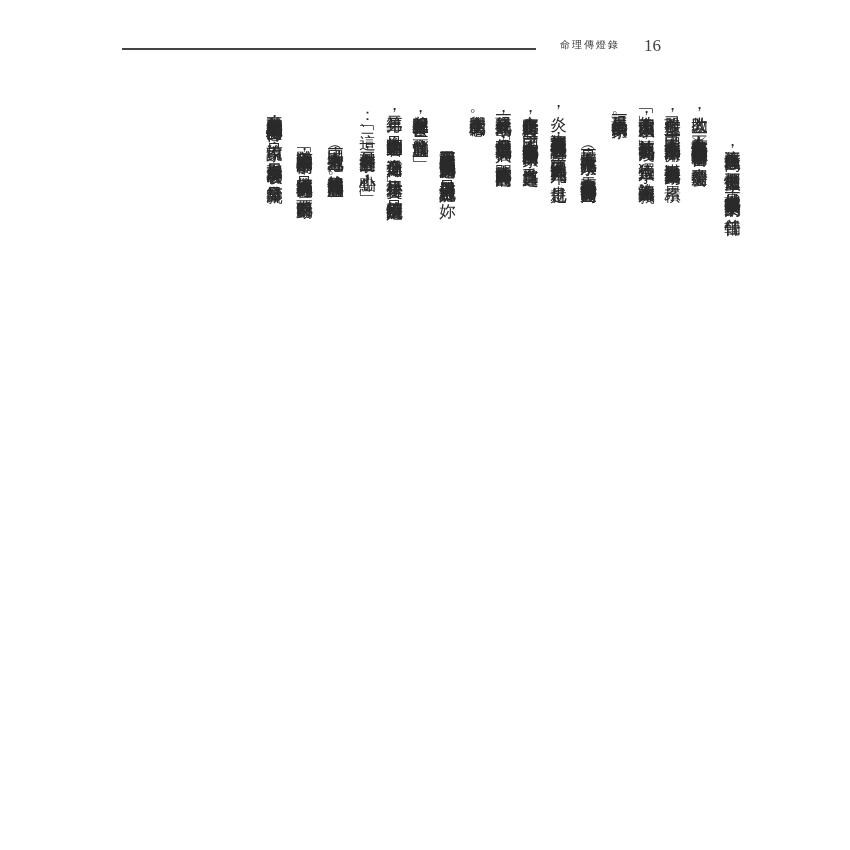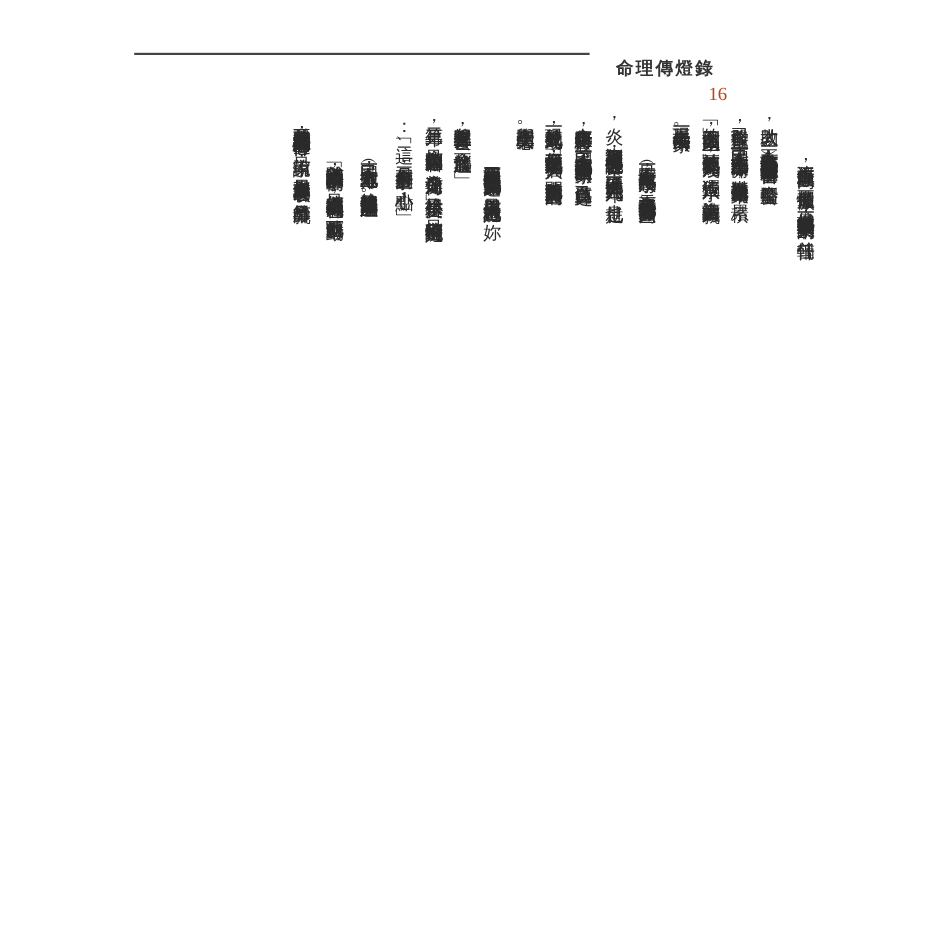--- a/index.html
+++ b/index.html
@@ -1,22 +1,22 @@
 <!DOCTYPE html>
 <html><head>
 <meta charset="utf-8">
 <style>
   html, body { margin: 0; padding: 0; background: #ffffff; }
   body { width: 850px; height: 850px; position: relative; overflow: hidden;
          font-family: "DejaVu Serif", "Liberation Serif", serif; color: #2a2a2a; }
   .header-rule { position: absolute; left: 122px; top: 48px; width: 414px; height: 2px; background: #444; }
-  .header-title { position: absolute; left: 560px; top: 52px; font-size: 16px; letter-spacing: 2px; color: #333;
-                  font-family: "DejaVu Sans", sans-serif; font-weight: bold; }
-  .page-num { position: absolute; left: 644px; top: 36px; font-size: 17px; color: #c2410c;
-              font-family: "Liberation Serif", serif; margin-top: 40px; }
+  .header-title { position: absolute; left: 560px; top: 38px; font-size: 10px; letter-spacing: 2px; color: #333;
+                  font-family: "DejaVu Sans", sans-serif; font-weight: normal; }
+  .page-num { position: absolute; left: 644px; top: 36px; font-size: 17px; color: #404040;
+              font-family: "Liberation Serif", serif; }
   .col { position: absolute; top: 103px; width: 20px; writing-mode: vertical-rl; text-orientation: upright;
          font-size: 16.5px; line-height: 20px; letter-spacing: 0.55px; white-space: nowrap; color: #2b2b2b; }
   .col.indent { padding-top: 34px; }
 </style>
 </head>
 <body>
 
 <div class="header-rule"></div>
 <div class="header-title">命理傳燈錄</div>
 <div class="page-num">16</div>

